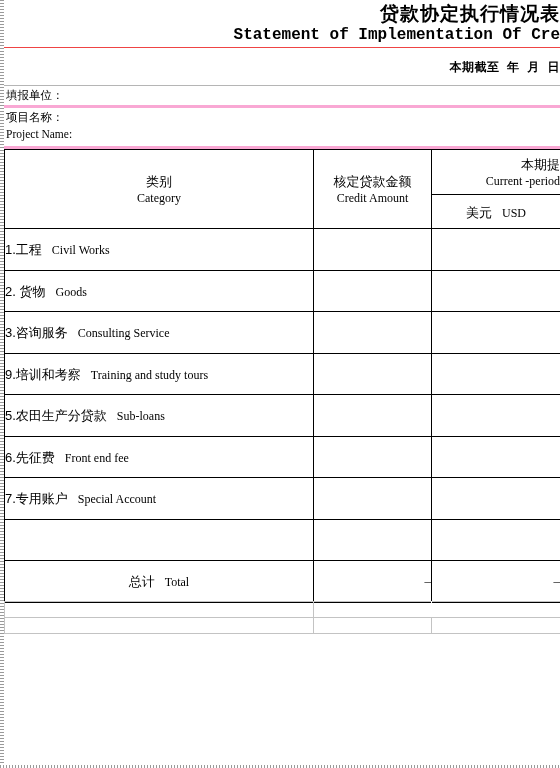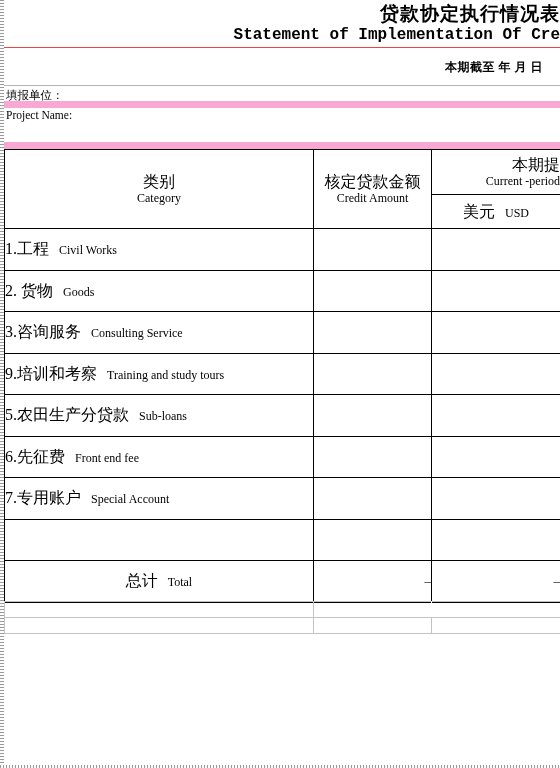--- a/index.html
+++ b/index.html
@@ -83,37 +83,37 @@
 
   .asof-band {
     position: absolute;
     left: 4px; top: 57px;
     width: 556px;
     height: 28px;
     box-sizing: border-box;
   }
   .asof-text {
     position: absolute;
-    right: 17px;
+    right: 0;
     top: 2px;
-    font-family: Liberation Serif, serif;
+    font-family: Liberation Mono, monospace;
     font-size: 12px;
     font-weight: bold;
     letter-spacing: 0.5px;
     white-space: nowrap;
   }
 
   
   .info-row {
     position: absolute;
     left: 4px;
     width: 556px;
     box-sizing: border-box;
     border-top: 1px solid #b5b5b5;
-    border-bottom: 7px solid #f9a8d4;
+    border-bottom: 3px solid #f9a8d4;
   }
   .info-unit {
     top: 85px;
     height: 23px;
   }
   .info-project {
     top: 108px;
     height: 41px;
     border-top: none;
   }
@@ -159,22 +159,22 @@
   .hdr-sub-top {
     height: 45px;
     text-align: right;
     padding-right: 2px;
   }
   .hdr-sub-bot {
     height: 34px;
     text-align: center;
   }
   .cn {
-    font-family: Liberation Serif, serif;
-    font-size: 16px;
+    font-family: Liberation Sans, sans-serif;
+    font-size: 13px;
     line-height: 17px;
     white-space: nowrap;
   }
   .en {
     font-family: "Liberation Serif", "DejaVu Serif", serif;
     font-size: 12px;
     line-height: 16px;
     white-space: nowrap;
   }
   .hdr-stack { display: block; }
@@ -236,20 +236,21 @@
 
   <div class="asof-band">
     <div class="asof-text">本期截至  年 月 日</div>
   </div>
 
   <div class="info-row info-unit">
     <div class="info-label">填报单位：</div>
   </div>
 
   <div class="info-row info-project">
+    <div class="info-label">项目名称：</div>
     <div class="info-label-en">Project Name:</div>
   </div>
 
   <table class="grid">
     <colgroup>
       <col class="col-cat">
         <col class="col-amt">
         <col class="col-cur">
     </colgroup>
     <tbody>

